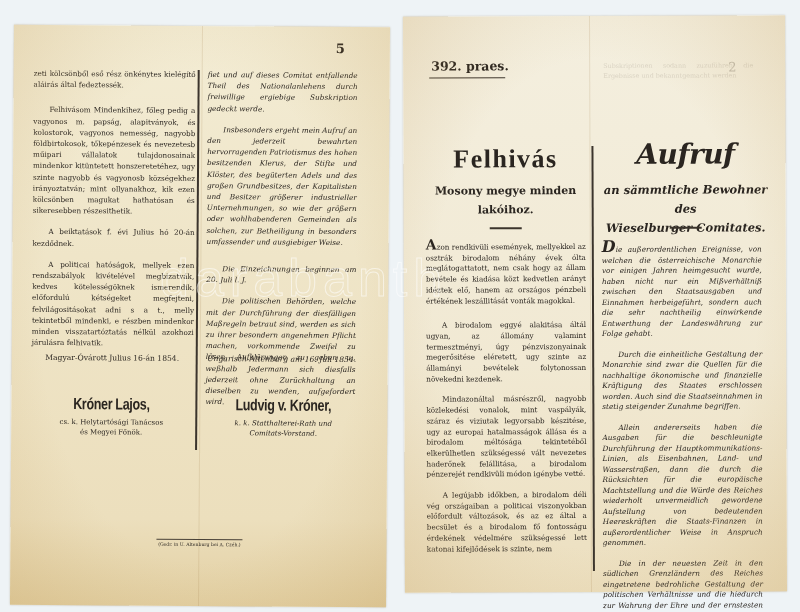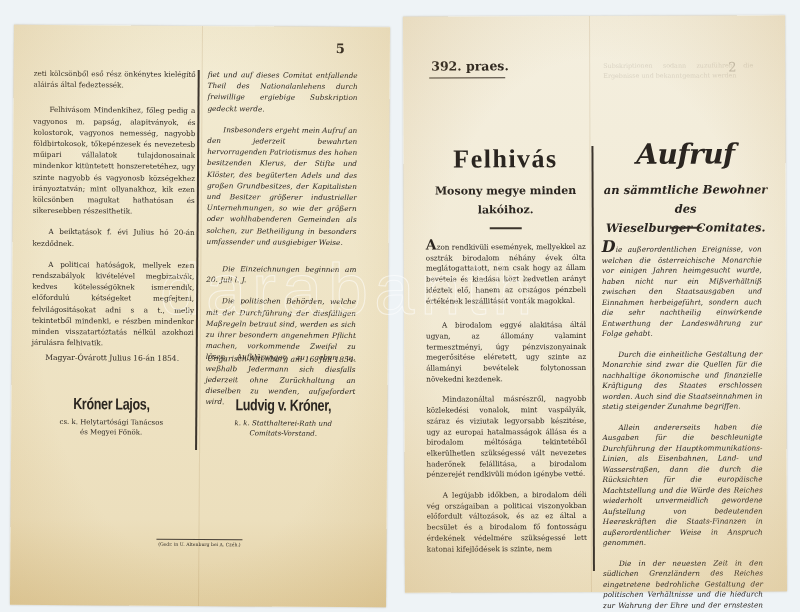--- a/index.html
+++ b/index.html
@@ -42,21 +42,21 @@
   .ref-rule { position:absolute; height:1.4px; background:#3b342c; }
   .ghost { position:absolute; color:rgba(80,70,55,0.16); font-size:6.4px; line-height:10px; text-align:justify; }
 
   .title-hu { position:absolute; font-family:"Liberation Serif", serif; font-weight:bold; font-size:26px; letter-spacing:1.5px; text-align:center; }
   .subtitle-hu { position:absolute; font-weight:bold; font-size:11px; line-height:19px; text-align:center; }
   .title-de { position:absolute; font-family:"DejaVu Serif", serif; font-weight:bold; font-style:italic; font-size:28px; text-align:center; letter-spacing:-0.5px; }
   .subtitle-de { position:absolute; font-style:italic; font-weight:bold; font-size:11.5px; line-height:19px; text-align:center; }
   .short-rule { position:absolute; height:1.5px; background:#3b342c; }
   .dropcap { font-size:14px; font-weight:bold; line-height:10px; }
 
-  .watermark { position:absolute; left:160px; top:248px; font-family:"Liberation Sans", sans-serif; font-size:72px; color:transparent;
+  .watermark { position:absolute; left:160px; top:248px; font-family:"Liberation Sans", sans-serif; font-size:52px; color:transparent;
     -webkit-text-stroke:1px rgba(255,255,255,0.55); letter-spacing:6px; pointer-events:none; }
 </style>
 </head>
 <body>
 
 <div class="page" id="page-left">
   <div class="fold-v" style="left:188px;"></div>
   <div class="page-num" style="left:322px; top:14px;">5</div>
 
   <div class="col" style="left:20px; top:43px; width:162px;">

